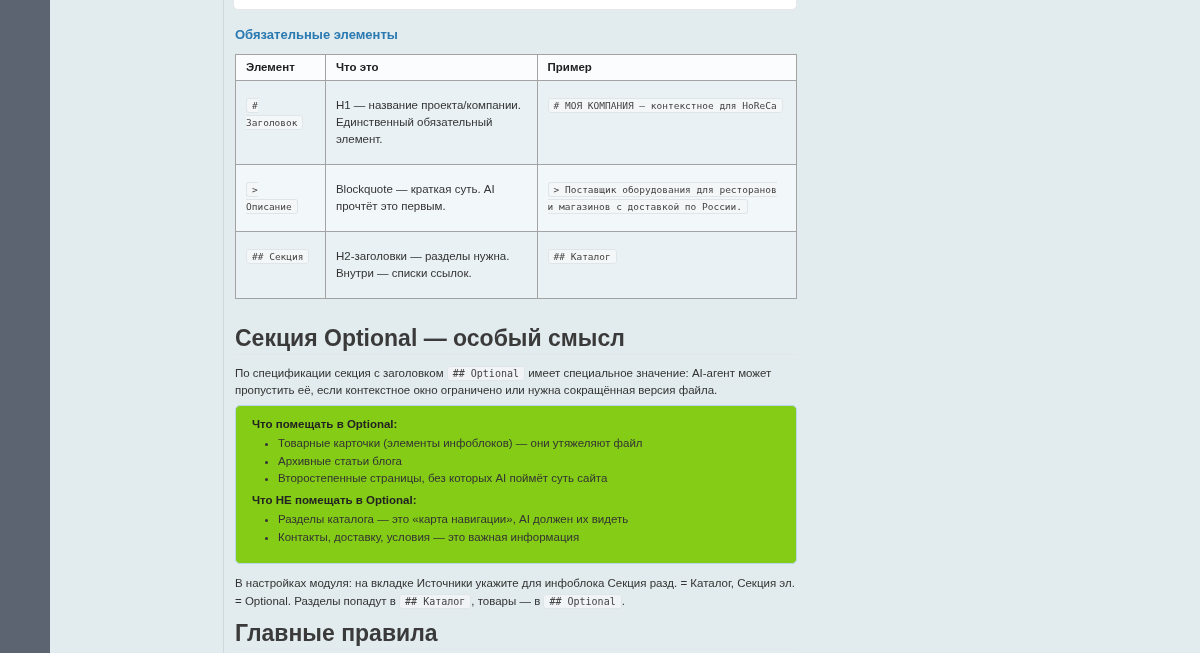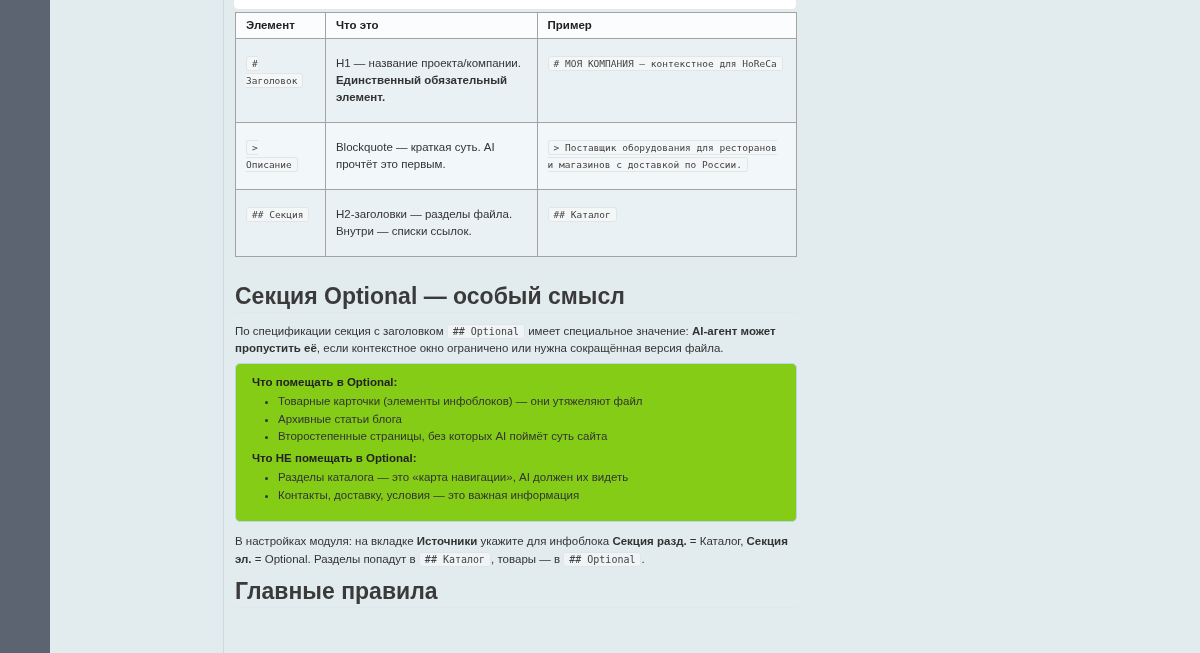--- a/index.html
+++ b/index.html
@@ -55,34 +55,35 @@
   h2.h2-rule.second { margin-top: 14px; }
   p.body-p { margin: 10px 0 0; font-size: 11.5px; line-height: 17px; color: #333; }
   p.body-p.spaced { line-height: 18px; }
   .info-box {
     margin-top: 6px; background: #84cc16; border: 1px solid #b5d7ea;
     border-radius: 5px; padding: 12px 16px 10px; color: #333;
   }
   .info-box .box-subtitle { margin: 0 0 3px; font-size: 11.5px; font-weight: bold; color: #222; }
   .info-box ul { margin: 5px 0 8px; padding-left: 26px; }
   .info-box li { font-size: 11.5px; line-height: 16px; margin: 1.5px 0; }
-  strong { font-weight: bold; }
+  strong { font-weight: normal; }
 </style>
 </head>
 <body>
 
 <div class="sidebar"></div>
 <div class="panel-divider"></div>
 
 <div class="content">
 
   <div class="clipped-card">
     
   </div>
 
+  <h3 class="sec-link-title">Обязательные элементы</h3>
 
   <table class="req-table">
     <colgroup>
       <col style="width:90px">
         <col style="width:212px">
         <col style="width:260px">
     </colgroup>
     <thead>
       <tr>
         <th>Элемент</th>
@@ -96,21 +97,21 @@
           <td><span>H1 — название проекта/компании. </span><strong>Единственный обязательный элемент.</strong></td>
           <td><code class="chip"># МОЯ КОМПАНИЯ — контекстное для HoReCa</code></td>
         </tr>
         <tr>
           <td><code class="chip">&gt; Описание</code></td>
           <td><span>Blockquote — краткая суть. AI прочтёт это первым.</span></td>
           <td><code class="chip">&gt; Поставщик оборудования для ресторанов и магазинов с доставкой по России.</code></td>
         </tr>
         <tr>
           <td><code class="chip">## Секция</code></td>
-          <td><span>H2-заголовки — разделы файла. Внутри — списки ссылок.</span></td>
+          <td><span>H2-заголовки — разделы нужна. Внутри — списки ссылок.</span></td>
           <td><code class="chip">## Каталог</code></td>
         </tr>
       </tbody>
   </table>
 
   <h2 class="h2-rule">Секция Optional — особый смысл</h2>
 
   <p class="body-p"><span>По спецификации секция с заголовком </span><code class="chip">## Optional</code><span> имеет специальное значение: </span><strong>AI-агент может пропустить её</strong><span>, если контекстное окно ограничено или нужна сокращённая версия файла.</span></p>
 
   <div class="info-box">

